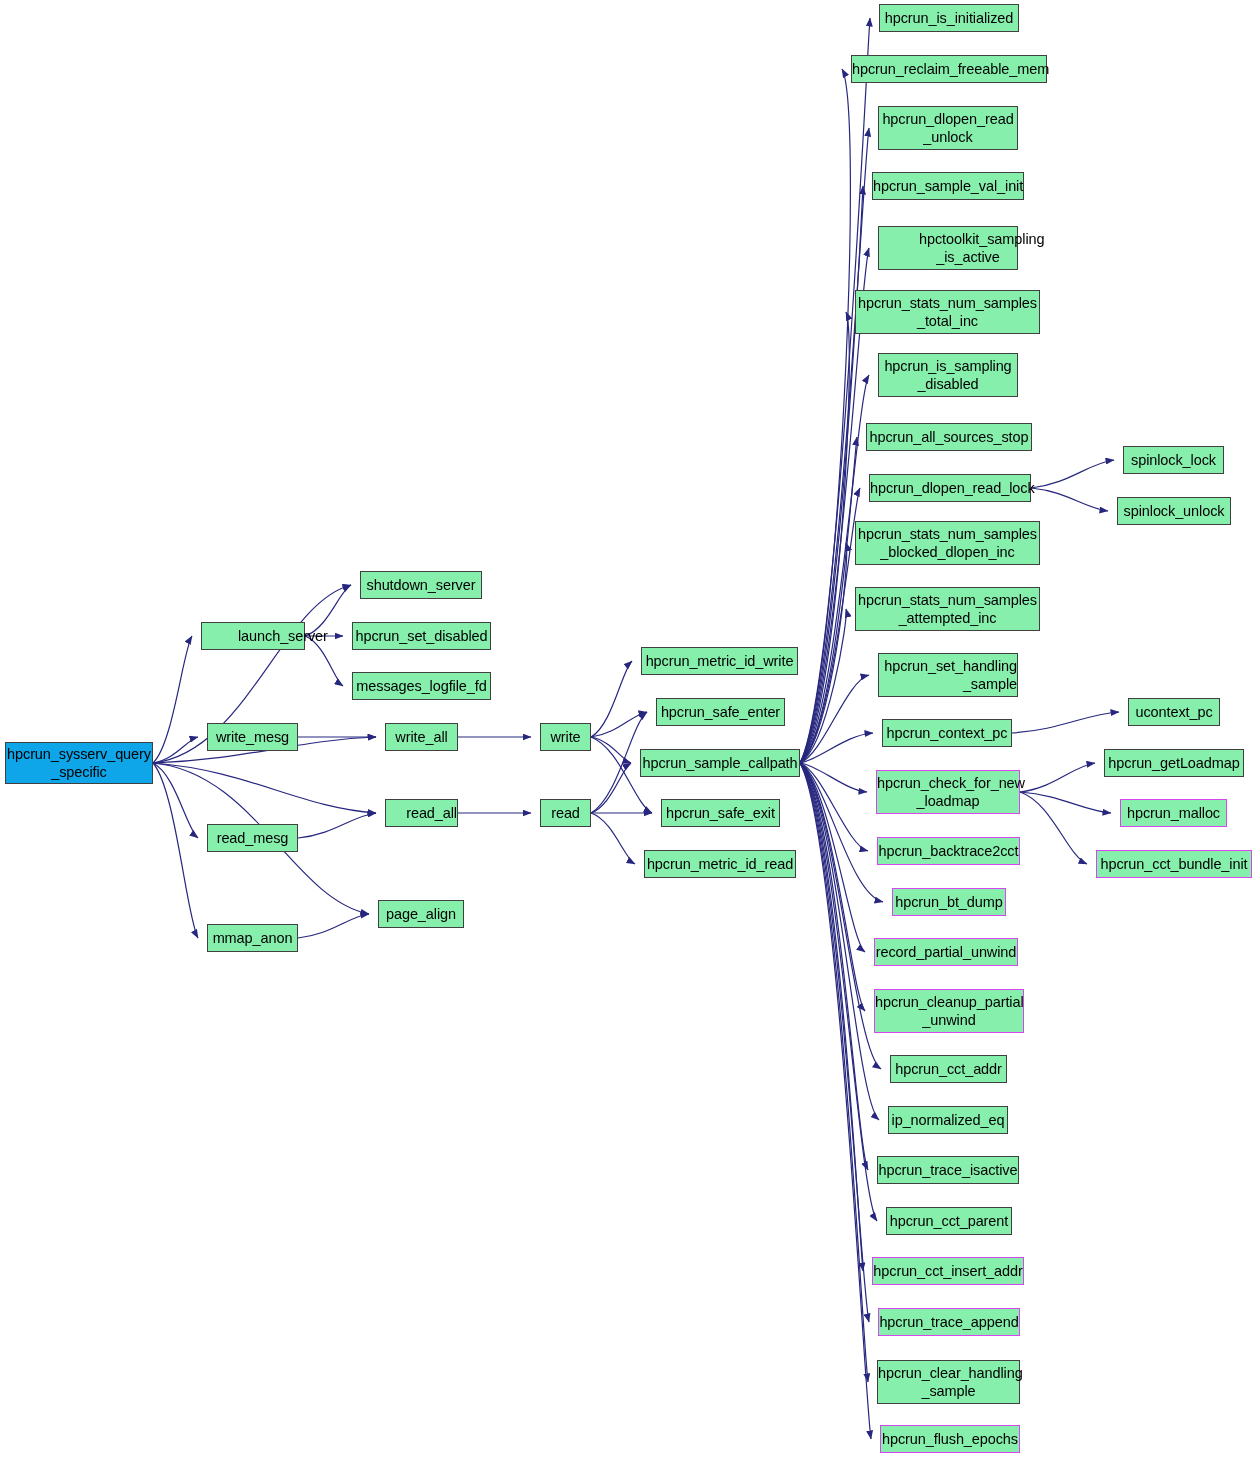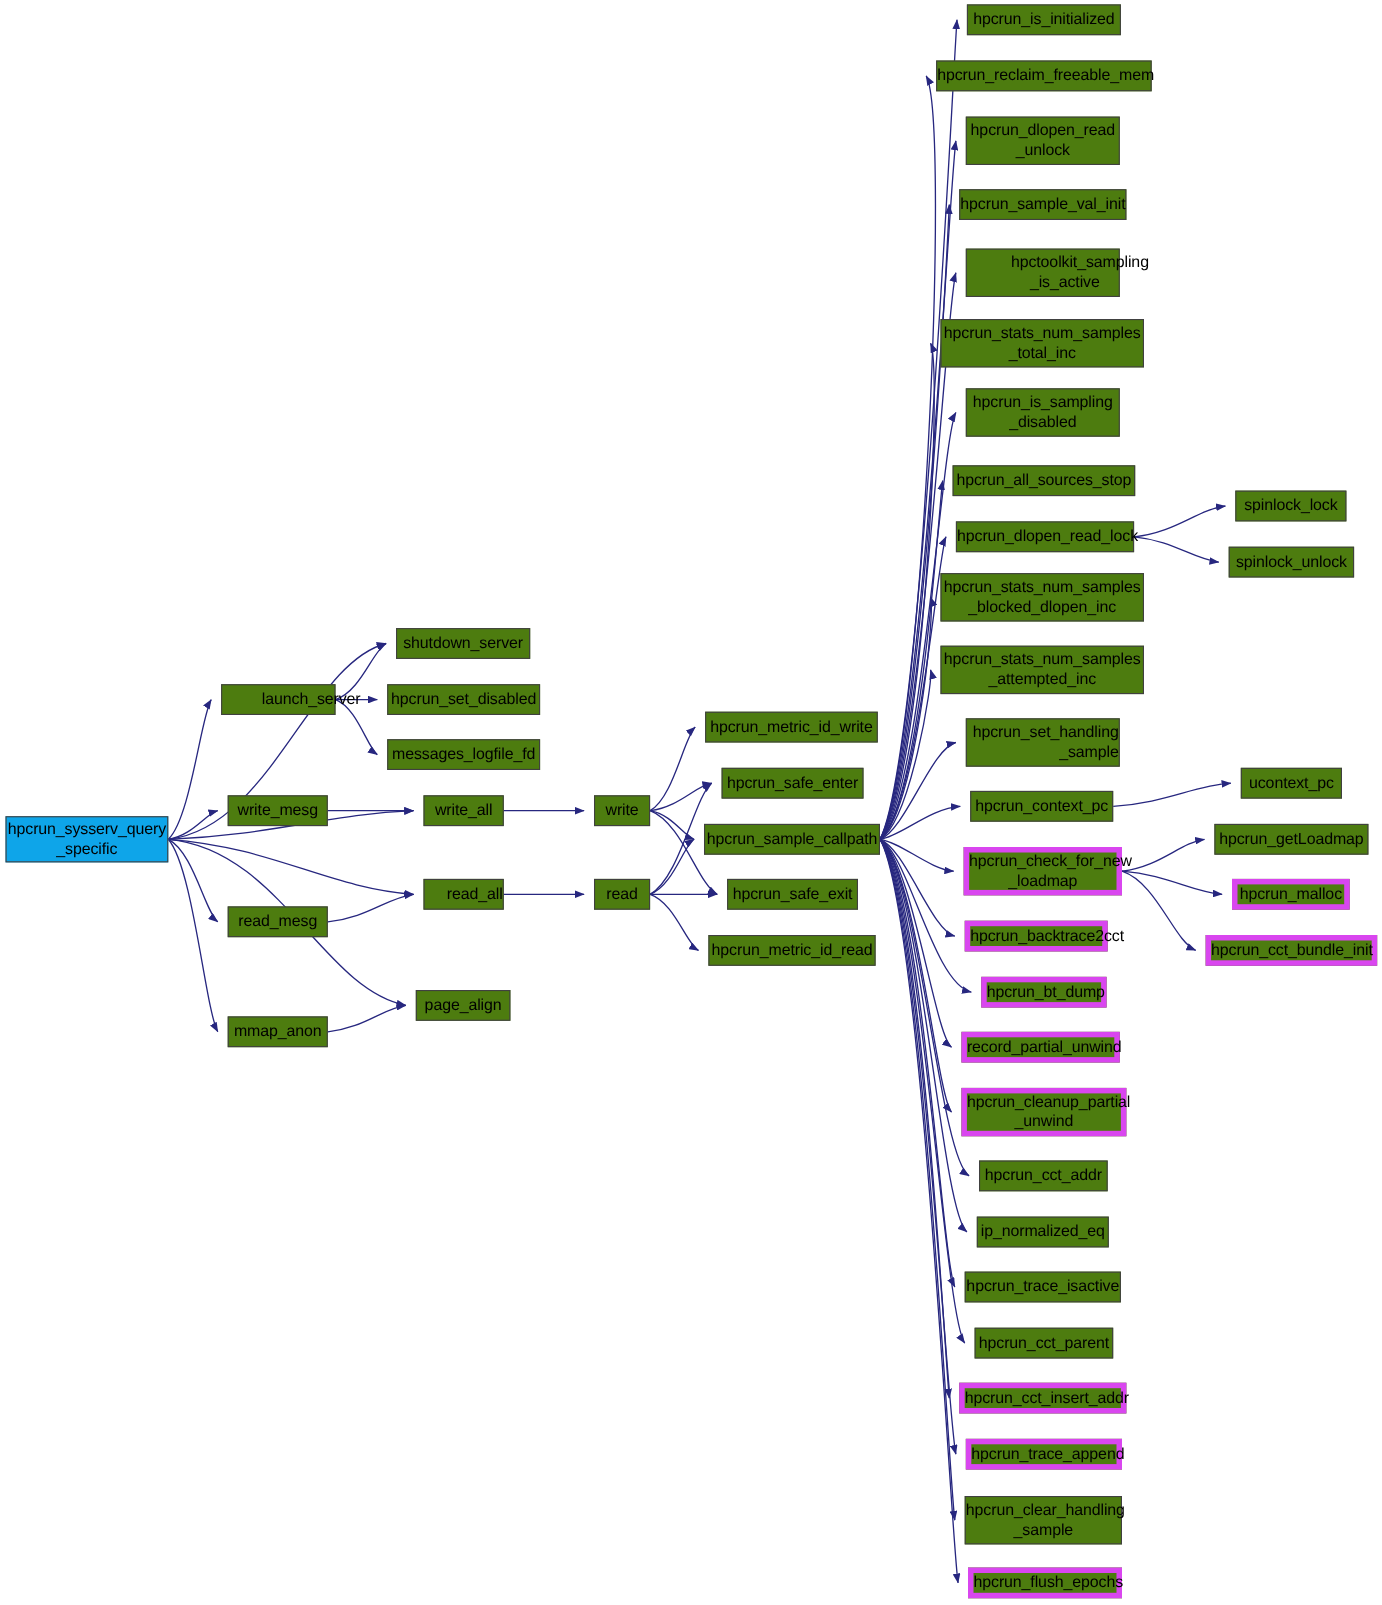--- a/index.html
+++ b/index.html
@@ -25,31 +25,31 @@
   .node {
     position: absolute;
     box-sizing: border-box;
     display: flex;
     align-items: center;
     justify-content: center;
     text-align: center;
     font-size: 14.5px;
     line-height: 18px;
     color: #000000;
-    background: #4d7c0f;
+    background: #86efac;
     border: 1px solid #404040;
     white-space: pre-line;
     letter-spacing: -0.1px;
   }
   .node.root {
     background: #0ea5e9;
     border: 1px solid #404040;
   }
   .node.redbox {
-    border: 5px solid #d946ef;
+    border: 1px solid #d946ef;
   }
   .node span { display: block; width: 100%; }
 </style>
 </head>
 <body>
 
 <div id="canvas">
   <svg class="edges" id="edge-layer" viewBox="0 0 1256 1459" xmlns="http://www.w3.org/2000/svg">
       <defs>
         <marker id="ah" markerWidth="9" markerHeight="7" refX="8.5" refY="3.5" orient="auto" markerUnits="userSpaceOnUse">
@@ -148,21 +148,21 @@
       <div class="node" style="left: 869px; top: 474px; width: 162px; height: 28px;"><span>hpcrun_dlopen_read_lock</span></div>
       <div class="node" style="left: 855px; top: 521px; width: 185px; height: 44px;"><span>hpcrun_stats_num_samples
 _blocked_dlopen_inc</span></div>
       <div class="node" style="left: 855px; top: 587px; width: 185px; height: 44px;"><span>hpcrun_stats_num_samples
 _attempted_inc</span></div>
       <div class="node" style="left: 878px; top: 653px; width: 140px; height: 44px; text-align: right;"><span>hpcrun_set_handling
 _sample</span></div>
       <div class="node" style="left: 882px; top: 719px; width: 130px; height: 28px;"><span>hpcrun_context_pc</span></div>
       <div class="node redbox" style="left: 876px; top: 770px; width: 144px; height: 44px;"><span>hpcrun_check_for_new
 _loadmap</span></div>
-      <div class="node redbox" style="left: 877px; top: 837px; width: 130px; height: 28px;"><span>hpcrun_backtrace2cct</span></div>
+      <div class="node redbox" style="left: 877px; top: 837px; width: 143px; height: 28px;"><span>hpcrun_backtrace2cct</span></div>
       <div class="node redbox" style="left: 892px; top: 888px; width: 114px; height: 28px;"><span>hpcrun_bt_dump</span></div>
       <div class="node redbox" style="left: 874px; top: 938px; width: 144px; height: 28px;"><span>record_partial_unwind</span></div>
       <div class="node redbox" style="left: 874px; top: 989px; width: 150px; height: 44px;"><span>hpcrun_cleanup_partial
 _unwind</span></div>
       <div class="node" style="left: 890px; top: 1055px; width: 117px; height: 28px;"><span>hpcrun_cct_addr</span></div>
       <div class="node" style="left: 888px; top: 1106px; width: 120px; height: 28px;"><span>ip_normalized_eq</span></div>
       <div class="node" style="left: 877px; top: 1156px; width: 142px; height: 28px;"><span>hpcrun_trace_isactive</span></div>
       <div class="node" style="left: 886px; top: 1207px; width: 126px; height: 28px;"><span>hpcrun_cct_parent</span></div>
       <div class="node redbox" style="left: 872px; top: 1257px; width: 152px; height: 28px;"><span>hpcrun_cct_insert_addr</span></div>
       <div class="node redbox" style="left: 878px; top: 1308px; width: 142px; height: 28px; text-align: center;"><span>hpcrun_trace_append</span></div>

